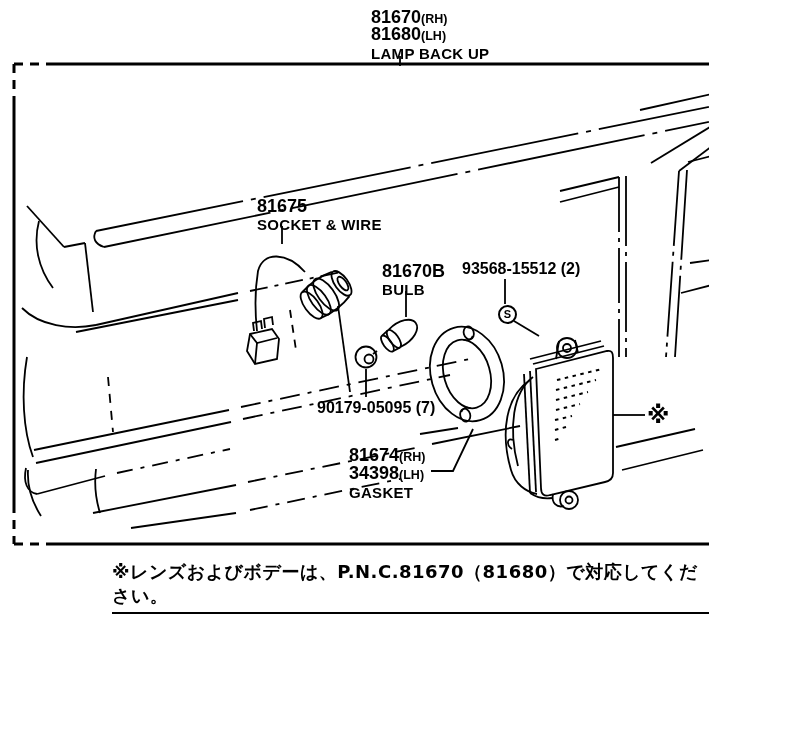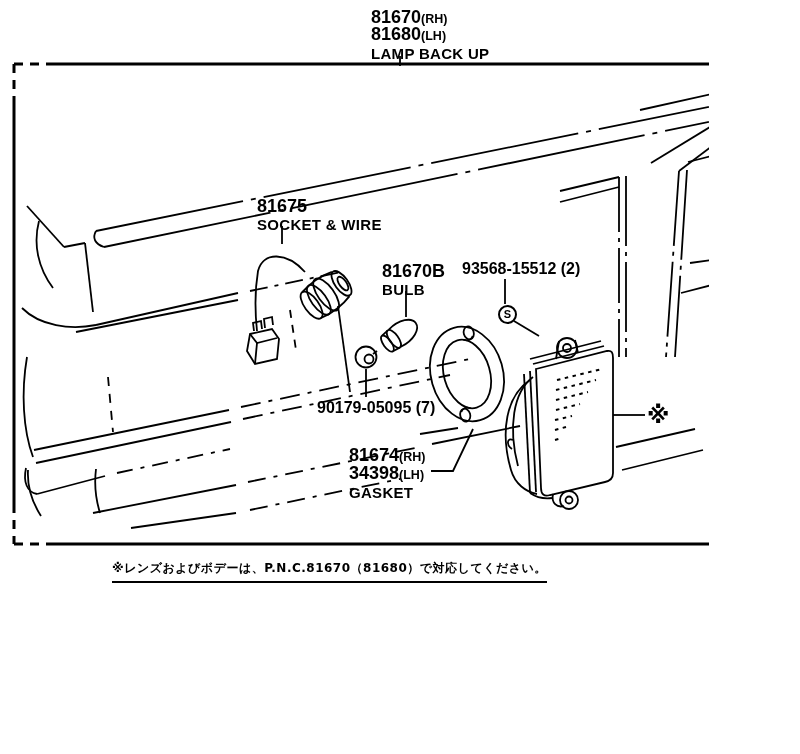--- a/index.html
+++ b/index.html
@@ -9,21 +9,21 @@
   .lbl{position:absolute;font-weight:bold;color:#000;white-space:nowrap;line-height:1;}
   .code{font-size:18px;letter-spacing:0px;}
   .suffix{font-size:12.5px;}
   .desc{font-size:15px;margin-top:2px;letter-spacing:0.3px;}
   .hdr div{line-height:15px;}
   .fastener{font-size:16px;}
   .callout-stack div{line-height:16px;}
   .s-circle{position:absolute;width:15px;height:15px;border:2px solid #000;border-radius:50%;
             font-size:11px;font-weight:bold;text-align:center;line-height:15px;}
   .ref-mark{position:absolute;font-size:23px;font-weight:bold;font-family:"DejaVu Sans",sans-serif;}
-  .note{position:absolute;left:112px;top:560px;font-size:12px;font-weight:bold;
+  .note{position:absolute;left:112px;top:560px;font-size:18px;font-weight:bold;
         font-family:"DejaVu Sans","Liberation Sans",sans-serif;
         border-bottom:2px solid #000;padding-bottom:4px;letter-spacing:0.5px;}
   .footer-code{position:absolute;left:732px;top:618px;font-size:10px;font-weight:bold;word-spacing:7px;}
 </style>
 </head>
 <body>
 
 <div id="stage">
 
   <svg width="800" height="754" viewBox="0 0 800 754">

